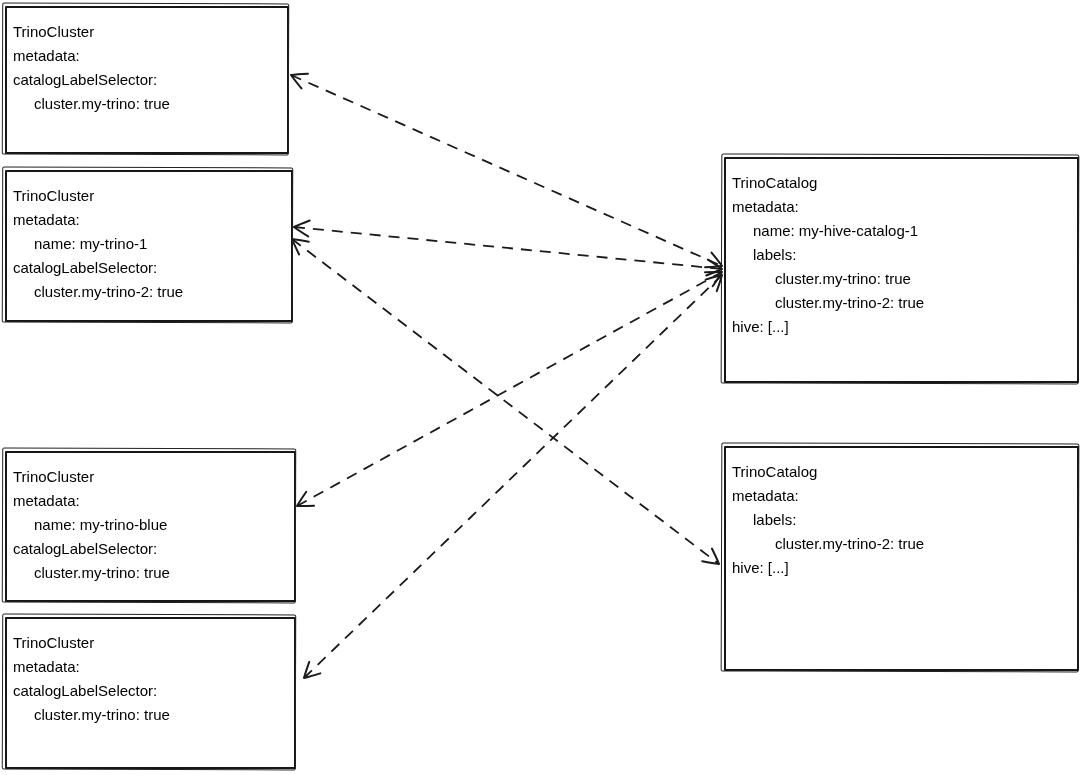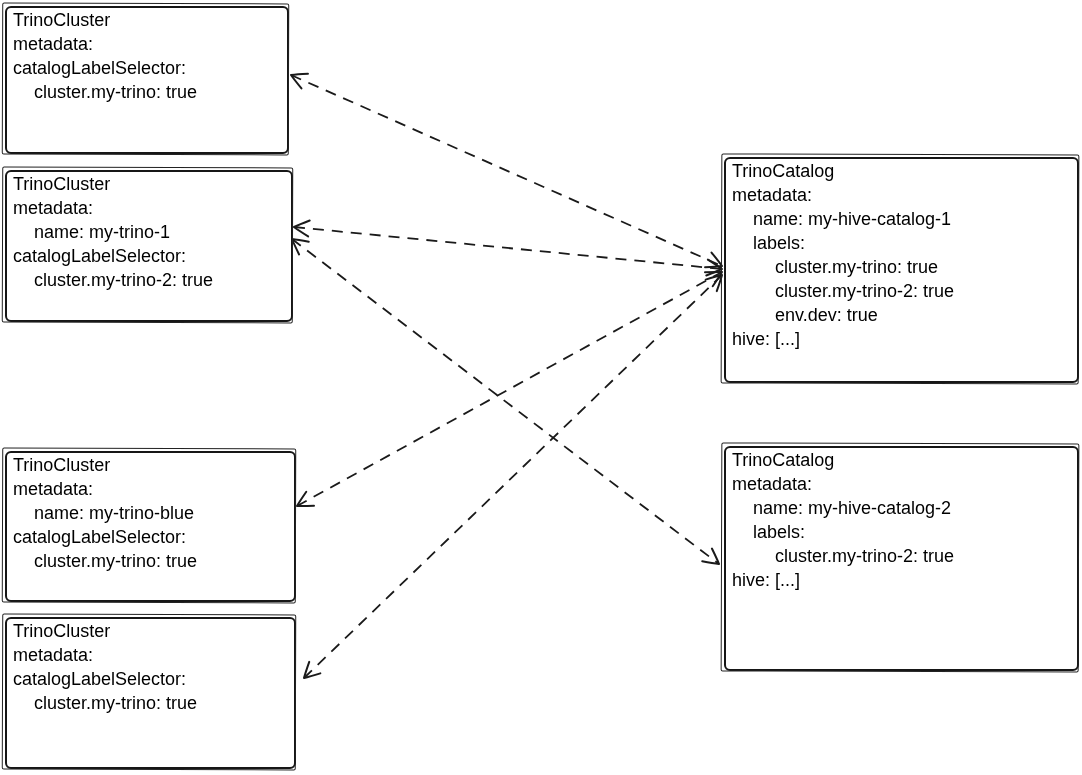--- a/index.html
+++ b/index.html
@@ -23,23 +23,23 @@
     left: 0;
     top: 0;
     width: 1082px;
     height: 775px;
   }
   .box {
     position: absolute;
     box-sizing: border-box;
     background: #ffffff;
     border: 2px solid #161616;
-    border-radius: 6px;
-    padding: 0 8px 0 6px;
-    font-size: 18px;
+    border-radius: 1px;
+    padding: 12px 8px 0 6px;
+    font-size: 15px;
     line-height: 24px;
     white-space: nowrap;
   }
   
   .box::before {
     content: "";
     position: absolute;
     left: -5px;
     top: -5px;
     right: -2px;
@@ -103,26 +103,24 @@
     <div class="ln i1">cluster.my-trino: true</div>
   </div>
 
   <div class="box" style="left:724px;top:157px;width:355px;height:226px">
     <div class="ln i0">TrinoCatalog</div>
     <div class="ln i0">metadata:</div>
     <div class="ln i1">name: my-hive-catalog-1</div>
     <div class="ln i1">labels:</div>
     <div class="ln i2">cluster.my-trino: true</div>
     <div class="ln i2">cluster.my-trino-2: true</div>
-    <div class="ln i2">env.dev: true</div>
     <div class="ln i0">hive: [...]</div>
   </div>
 
   <div class="box" style="left:724px;top:446px;width:355px;height:225px">
     <div class="ln i0">TrinoCatalog</div>
     <div class="ln i0">metadata:</div>
-    <div class="ln i1">name: my-hive-catalog-2</div>
     <div class="ln i1">labels:</div>
     <div class="ln i2">cluster.my-trino-2: true</div>
     <div class="ln i0">hive: [...]</div>
   </div>
 
 </div>
 
 </body></html>

